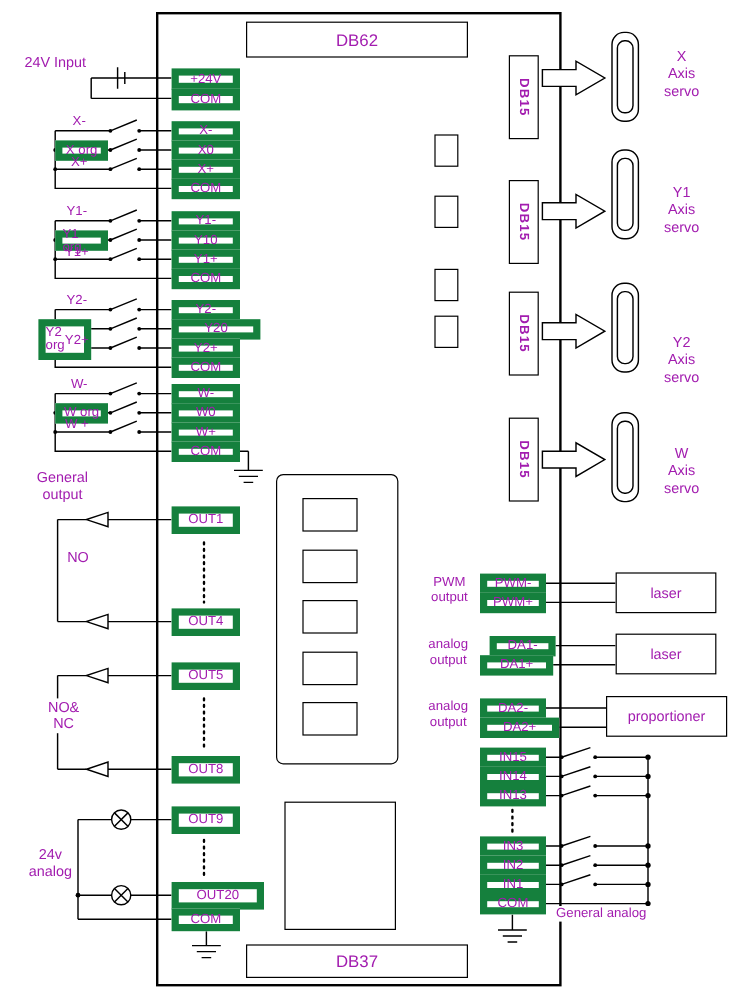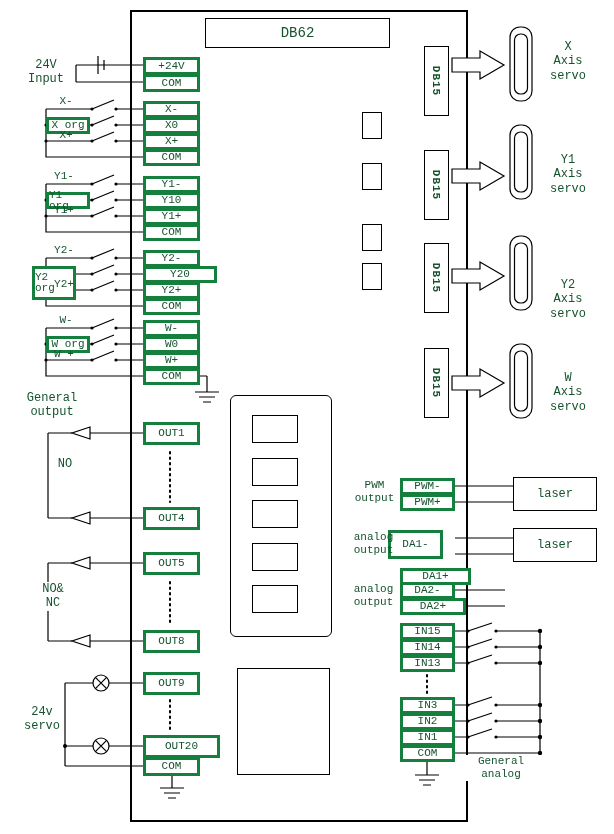--- a/index.html
+++ b/index.html
@@ -1,21 +1,21 @@
 <!DOCTYPE html>
 <html><head>
 <meta charset="utf-8">
 <style>
   *{margin:0;padding:0;box-sizing:border-box}
   html,body{background:#fff}
   #stage{position:relative;width:614px;height:834px;background:#fff;
-         font-family:Liberation Mono, monospace;color:#14532d;overflow:hidden}
+         font-family:Liberation Sans, sans-serif;color:#a21caf;overflow:hidden}
   .board{position:absolute;border:2px solid #000;background:#fff;z-index:1}
   svg.wires{position:absolute;left:0;top:0;z-index:2}
-  .tbox{position:absolute;border:3px solid #15803d;background:#fff;display:flex;align-items:center;
+  .tbox{position:absolute;border:6px solid #15803d;background:#fff;display:flex;align-items:center;
         justify-content:center;font-size:11px;line-height:1;z-index:3}
   .cbox{position:absolute;border:1.5px solid #000;background:#fff;display:flex;align-items:center;
         justify-content:center;font-size:14px;z-index:3}
   .rect{position:absolute;border:1.5px solid #000;background:#fff;z-index:3}
   .lbl{position:absolute;font-size:12px;text-align:center;white-space:pre-line;line-height:1.2;z-index:4}
   .swlbl{position:absolute;font-size:11px;height:12px;line-height:12px;text-align:center;z-index:4}
   .db15{position:absolute;width:25px;height:70px;border:1.5px solid #000;background:#fff;
         display:flex;align-items:center;justify-content:center;z-index:3}
   .db15 span{transform:rotate(90deg);font-weight:700;font-size:11px;letter-spacing:1px;white-space:nowrap}
   .wires path{stroke:#000;stroke-width:1.2;fill:none}
@@ -157,22 +157,23 @@
         <circle class="dot" cx="540" cy="737" r="2.2"></circle>
       <circle class="dot" cx="540" cy="753" r="2.2"></circle>
     </g>
 
     <g>
       <path d="M427,762 V775 M415,775 H439 M419,780 H435 M423,785 H431"></path>
     </g>
   </svg>
 
   <div class="cbox" style="left:205px;top:18px;width:185px;height:30px">DB62</div>
-
-  <div class="lbl" style="left:14px;top:58px;width:64px">24V Input</div>
+  <div class="cbox" style="left:205px;top:787px;width:185px;height:28px">DB37</div>
+
+  <div class="lbl" style="left:14px;top:45px;width:64px">24V Input</div>
   <div class="tbox" style="left:143px;top:57px;width:57px;height:18px">+24V</div>
   <div class="tbox" style="left:143px;top:74px;width:57px;height:18px">COM</div>
 
   <div class="swlbl" style="left:52px;top:95px;width:28px">X-</div>
   <div class="tbox" style="left:46px;top:117px;width:44px;height:17px">X org</div>
   <div class="swlbl" style="left:52px;top:129px;width:28px">X+</div>
   <div class="tbox" style="left:143px;top:101px;width:57px;height:17px">X-</div>
   <div class="tbox" style="left:143px;top:117px;width:57px;height:17px">X0</div>
   <div class="tbox" style="left:143px;top:133px;width:57px;height:17px">X+</div>
   <div class="tbox" style="left:143px;top:149px;width:57px;height:17px">COM</div>
@@ -200,21 +201,21 @@
   <div class="tbox" style="left:143px;top:336px;width:57px;height:17px">W0</div>
   <div class="tbox" style="left:143px;top:352px;width:57px;height:17px">W+</div>
   <div class="tbox" style="left:143px;top:368px;width:57px;height:17px">COM</div>
 
   <div class="lbl" style="left:20px;top:391px;width:64px">General
 output</div>
   <div class="lbl" style="left:52px;top:457px;width:26px">NO</div>
   <div class="lbl" style="left:36px;top:582px;width:34px;background:#fff">NO&amp;
 NC</div>
   <div class="lbl" style="left:16px;top:705px;width:52px">24v
-servo</div>
+analog</div>
   <div class="tbox" style="left:143px;top:422px;width:57px;height:23px">OUT1</div>
   <div class="tbox" style="left:143px;top:507px;width:57px;height:23px">OUT4</div>
   <div class="tbox" style="left:143px;top:552px;width:57px;height:23px">OUT5</div>
   <div class="tbox" style="left:143px;top:630px;width:57px;height:23px">OUT8</div>
   <div class="tbox" style="left:143px;top:672px;width:57px;height:23px">OUT9</div>
   <div class="tbox" style="left:143px;top:735px;width:77px;height:23px">OUT20</div>
   <div class="tbox" style="left:143px;top:757px;width:57px;height:19px">COM</div>
 
   <div class="rect" style="left:362px;top:112px;width:20px;height:27px;border-width:1px"></div>
   <div class="rect" style="left:362px;top:163px;width:20px;height:27px;border-width:1px"></div>
@@ -254,28 +255,29 @@
 servo</div>
 
   <div class="lbl" style="left:351px;top:479px;width:47px;font-size:11px">PWM
 output</div>
   <div class="tbox" style="left:400px;top:478px;width:55px;height:17px">PWM-</div>
   <div class="tbox" style="left:400px;top:494px;width:55px;height:17px">PWM+</div>
   <div class="cbox" style="left:513px;top:477px;width:84px;height:34px;font-size:12px">laser</div>
 
   <div class="lbl" style="left:349px;top:531px;width:49px;font-size:11px">analog
 output</div>
-  <div class="tbox" style="left:388px;top:530px;width:55px;height:29px">DA1-</div>
-  <div class="tbox" style="left:400px;top:568px;width:71px;height:17px">DA1+</div>
+  <div class="tbox" style="left:408px;top:530px;width:55px;height:17px">DA1-</div>
+  <div class="tbox" style="left:400px;top:546px;width:61px;height:17px">DA1+</div>
   <div class="cbox" style="left:513px;top:528px;width:84px;height:34px;font-size:12px">laser</div>
 
   <div class="lbl" style="left:349px;top:583px;width:49px;font-size:11px">analog
 output</div>
   <div class="tbox" style="left:400px;top:582px;width:55px;height:17px">DA2-</div>
   <div class="tbox" style="left:400px;top:598px;width:66px;height:17px">DA2+</div>
+  <div class="cbox" style="left:505px;top:580px;width:101px;height:34px;font-size:12px">proportioner</div>
 
   <div class="tbox" style="left:400px;top:623px;width:55px;height:17px">IN15</div>
   <div class="tbox" style="left:400px;top:639px;width:55px;height:17px">IN14</div>
   <div class="tbox" style="left:400px;top:655px;width:55px;height:17px">IN13</div>
   <div class="tbox" style="left:400px;top:697px;width:55px;height:17px">IN3</div>
   <div class="tbox" style="left:400px;top:713px;width:55px;height:17px">IN2</div>
   <div class="tbox" style="left:400px;top:729px;width:55px;height:17px">IN1</div>
   <div class="tbox" style="left:400px;top:745px;width:55px;height:17px">COM</div>
   <div class="lbl" style="left:458px;top:755px;width:86px;font-size:11px;background:#fff">General analog</div>
 

